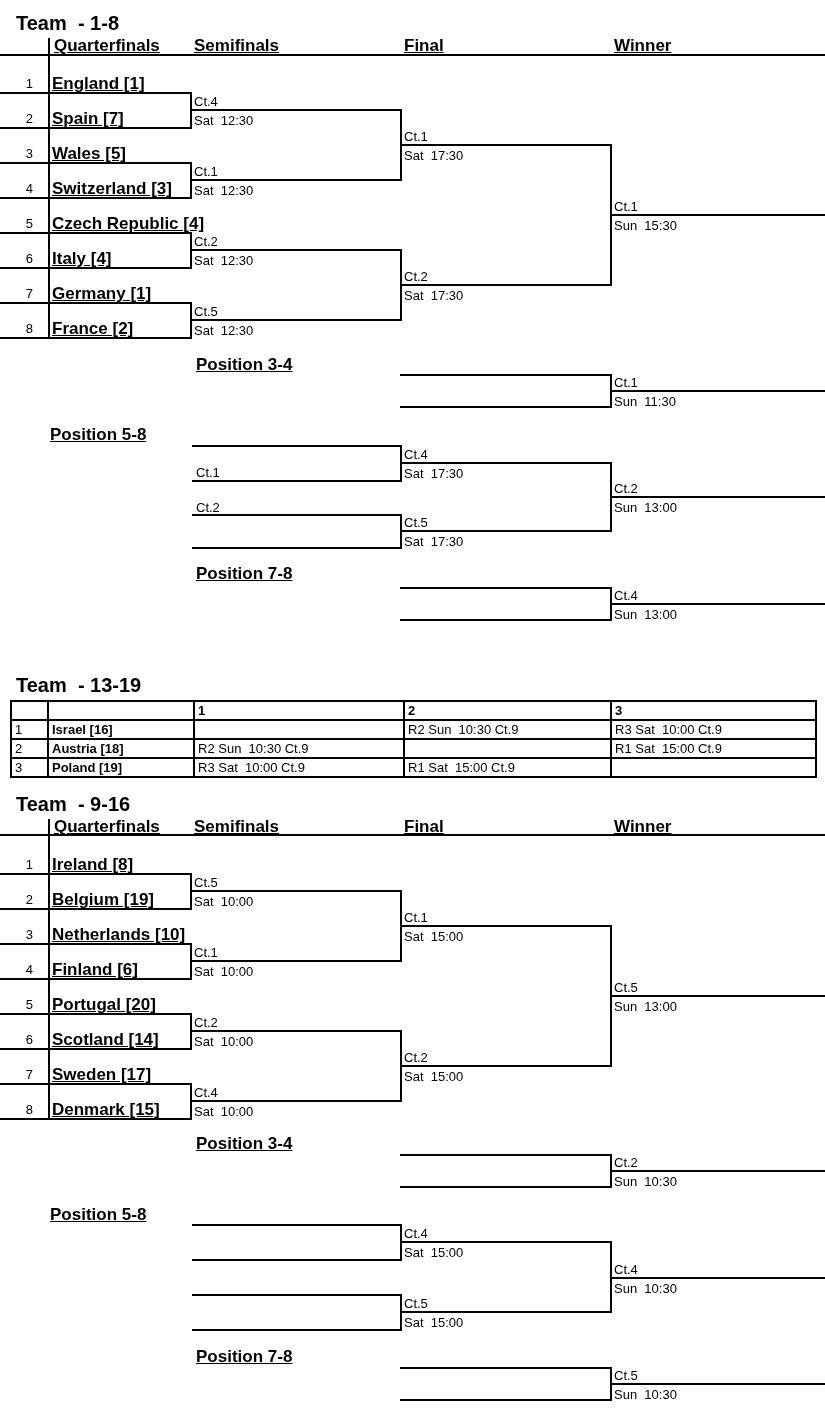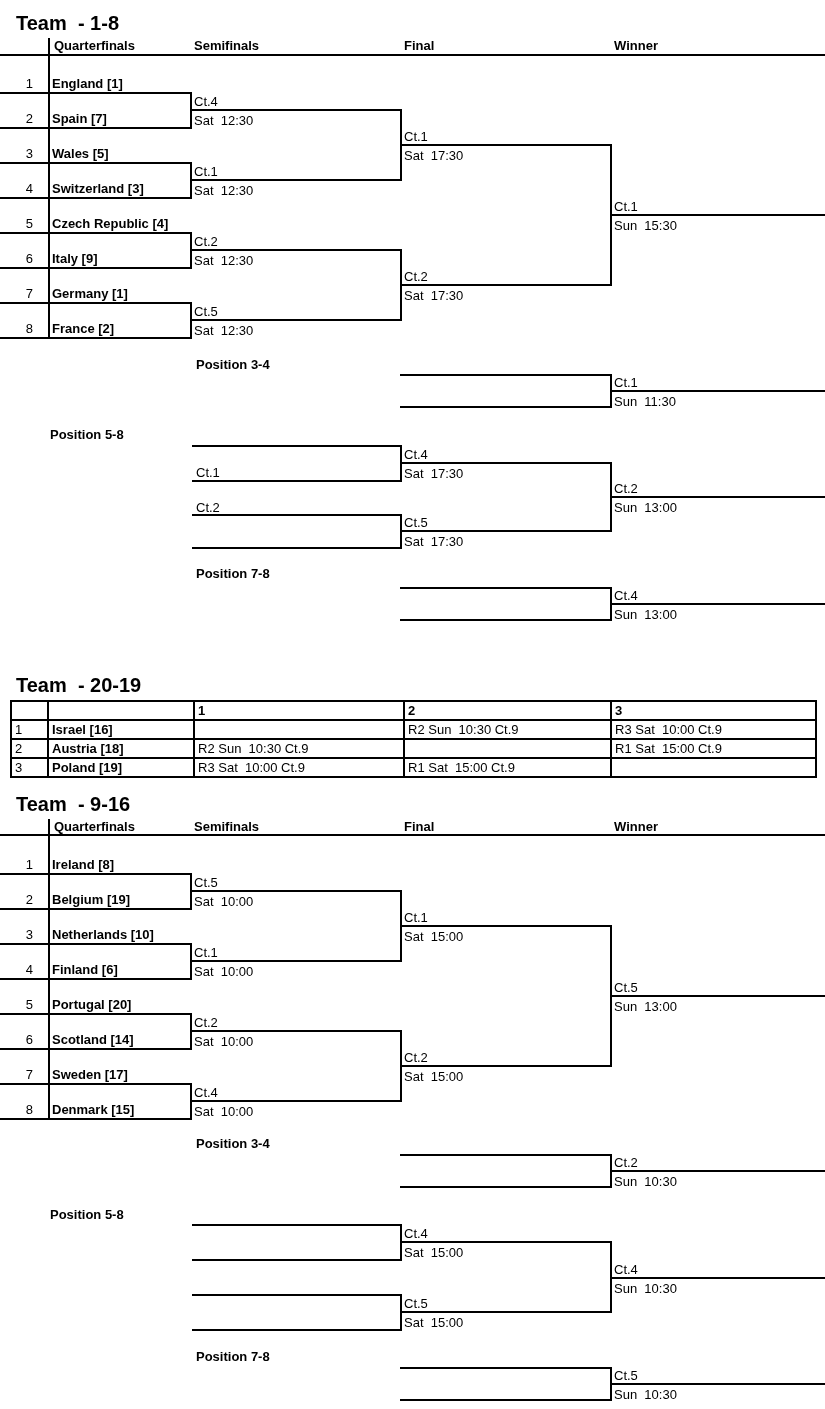--- a/index.html
+++ b/index.html
@@ -2,21 +2,21 @@
 <html><head>
 <meta charset="utf-8">
 <style>
   html,body{margin:0;padding:0;background:#fff;}
   .page{position:relative;width:825px;height:1409px;background:#fff;color:#000;
         font-family:"Liberation Sans",sans-serif;overflow:hidden;}
   .hl{position:absolute;height:2px;background:#000;}
   .vl{position:absolute;width:2px;background:#000;}
   .t{position:absolute;font-size:13px;line-height:15px;white-space:pre;}
   .b{font-weight:700;}
-  .team{font-size:13px;}
+  .team{font-size:17px;text-decoration:underline;}
   .ttl{font-size:20px;line-height:26px;}
   .num{width:13px;text-align:right;}
   table.rr{position:absolute;left:10px;top:700px;border-collapse:collapse;table-layout:fixed;}
   .rr td{border:2px solid #000;font-size:13px;line-height:15px;padding:1px 3px;height:15px;
          overflow:hidden;white-space:pre;vertical-align:top;}
 </style>
 </head>
 <body>
 
 <div class="page">
@@ -38,21 +38,21 @@
   <div class="t num" style="left:20px;top:146px">3</div>
   <div class="t b team" style="left:52px;top:146px">Wales [5]</div>
   <i class="hl" style="left:0;top:162px;width:192px"></i>
   <div class="t num" style="left:20px;top:181px">4</div>
   <div class="t b team" style="left:52px;top:181px">Switzerland [3]</div>
   <i class="hl" style="left:0;top:197px;width:192px"></i>
   <div class="t num" style="left:20px;top:216px">5</div>
   <div class="t b team" style="left:52px;top:216px">Czech Republic [4]</div>
   <i class="hl" style="left:0;top:232px;width:192px"></i>
   <div class="t num" style="left:20px;top:251px">6</div>
-  <div class="t b team" style="left:52px;top:251px">Italy [9]</div>
+  <div class="t b team" style="left:52px;top:251px">Italy [4]</div>
   <i class="hl" style="left:0;top:267px;width:192px"></i>
   <div class="t num" style="left:20px;top:286px">7</div>
   <div class="t b team" style="left:52px;top:286px">Germany [1]</div>
   <i class="hl" style="left:0;top:302px;width:192px"></i>
   <div class="t num" style="left:20px;top:321px">8</div>
   <div class="t b team" style="left:52px;top:321px">France [2]</div>
   <i class="hl" style="left:0;top:337px;width:192px"></i>
 
   <i class="vl" style="left:190px;top:92px;height:37px"></i>
   <i class="vl" style="left:190px;top:162px;height:37px"></i>
@@ -114,21 +114,21 @@
   <div class="t" style="left:614px;top:500px">Sun  13:00</div>
 
   <div class="t b team" style="left:196px;top:566px">Position 7-8</div>
   <i class="hl" style="left:400px;top:587px;width:212px"></i>
   <i class="hl" style="left:400px;top:619px;width:212px"></i>
   <i class="vl" style="left:610px;top:587px;height:34px"></i>
   <div class="t" style="left:614px;top:588px">Ct.4</div>
   <i class="hl" style="left:610px;top:603px;width:215px"></i>
   <div class="t" style="left:614px;top:607px">Sun  13:00</div>
 
-  <div class="t b ttl" style="left:16px;top:672px">Team  - 20-19</div>
+  <div class="t b ttl" style="left:16px;top:672px">Team  - 13-19</div>
   <table class="rr">
     <colgroup>
         <col style="width:37px">
         <col style="width:146px">
         <col style="width:210px">
         <col style="width:207px">
         <col style="width:205px">
       </colgroup>
     <tbody>
         <tr>

